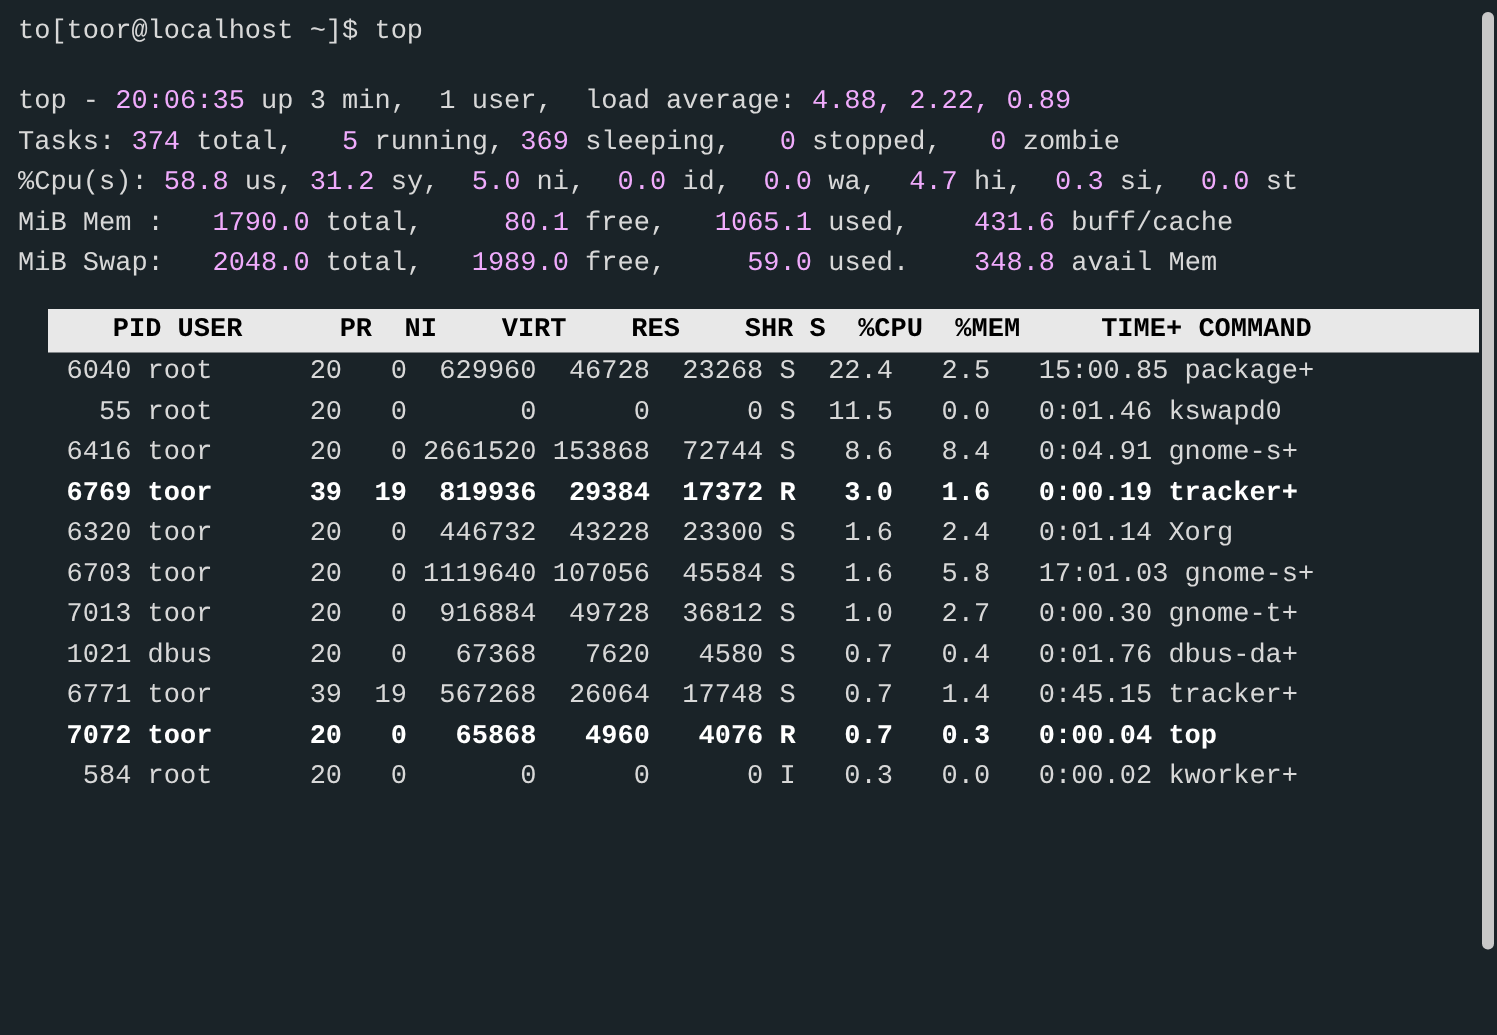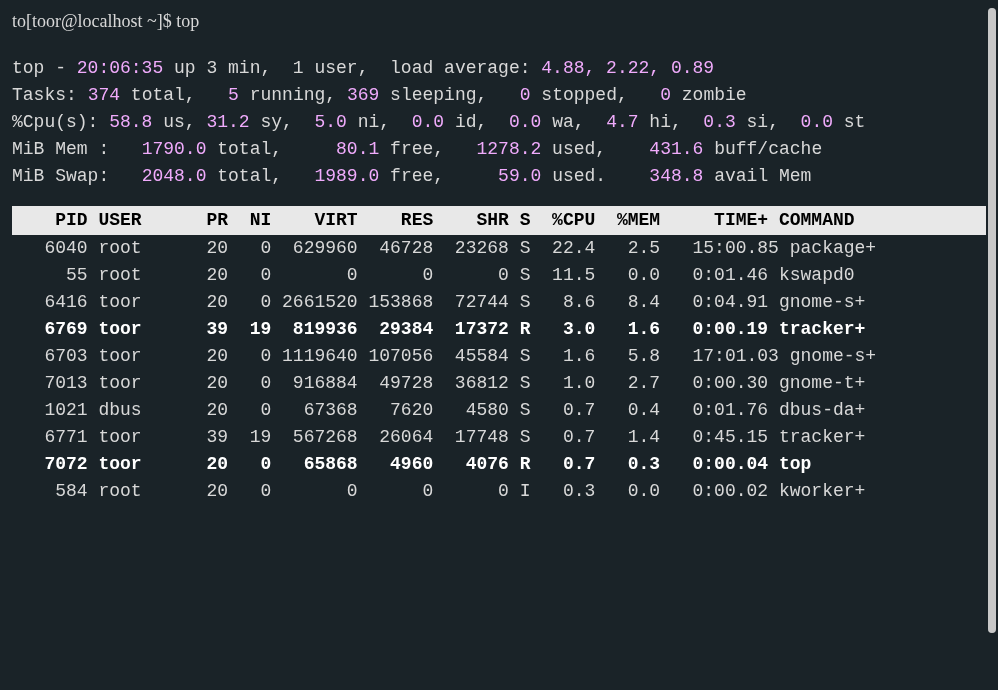--- a/index.html
+++ b/index.html
@@ -14,36 +14,36 @@
       font-size: 18px;
       line-height: 1.5;
       width: 998px;
       height: 690px;
       overflow: hidden;
       position: relative;
       padding: 8px 12px;
     }
     .prompt {
       margin-bottom: 20px;
-      font-family: Liberation Serif, serif;
     }
     .summary {
       white-space: pre;
       margin-bottom: 16px;
     }
     .bold {
       font-weight: normal;
       color: #f0abfc;
     }
     .header-row {
       background: #e8e8e8;
       color: #000;
       font-weight: bold;
       white-space: pre;
       padding: 1px 0;
+      margin-left: 20px;
     }
     .process-row {
       white-space: pre;
     }
     .process-row.bold-row {
       font-weight: bold;
       color: #fff;
     }
     .scrollbar {
       position: absolute;
@@ -64,30 +64,31 @@
     }
   </style>
 </head>
 <body>
 
 <div class="prompt">to[toor@localhost ~]$ top</div>
 
 <div class="summary"><span>top - </span><span class="bold">20:06:35</span><span> up 3 min,  1 user,  load average: </span><span class="bold">4.88, 2.22, 0.89</span>
 <span>Tasks: </span><span class="bold">374</span><span> total,   </span><span class="bold">5</span><span> running, </span><span class="bold">369</span><span> sleeping,   </span><span class="bold">0</span><span> stopped,   </span><span class="bold">0</span><span> zombie</span>
 <span>%Cpu(s): </span><span class="bold">58.8</span><span> us, </span><span class="bold">31.2</span><span> sy,  </span><span class="bold">5.0</span><span> ni,  </span><span class="bold">0.0</span><span> id,  </span><span class="bold">0.0</span><span> wa,  </span><span class="bold">4.7</span><span> hi,  </span><span class="bold">0.3</span><span> si,  </span><span class="bold">0.0</span><span> st</span>
-<span>MiB Mem :   </span><span class="bold">1790.0</span><span> total,     </span><span class="bold">80.1</span><span> free,   </span><span class="bold">1278.2</span><span> used,    </span><span class="bold">431.6</span><span> buff/cache</span>
+<span>MiB Mem :   </span><span class="bold">1790.0</span><span> total,     </span><span class="bold">80.1</span><span> free,   </span><span class="bold">1065.1</span><span> used,    </span><span class="bold">431.6</span><span> buff/cache</span>
 <span>MiB Swap:   </span><span class="bold">2048.0</span><span> total,   </span><span class="bold">1989.0</span><span> free,     </span><span class="bold">59.0</span><span> used.    </span><span class="bold">348.8</span><span> avail Mem</span></div>
 
 <div class="header-row">    PID USER      PR  NI    VIRT    RES    SHR S  %CPU  %MEM     TIME+ COMMAND </div>
 
 <div id="process-list">
     <div class="process-row">   6040 root      20   0  629960  46728  23268 S  22.4   2.5   15:00.85 package+</div>
     <div class="process-row">     55 root      20   0       0      0      0 S  11.5   0.0   0:01.46 kswapd0</div>
     <div class="process-row">   6416 toor      20   0 2661520 153868  72744 S   8.6   8.4   0:04.91 gnome-s+</div>
     <div class="process-row bold-row">   6769 toor      39  19  819936  29384  17372 R   3.0   1.6   0:00.19 tracker+</div>
+    <div class="process-row">   6320 toor      20   0  446732  43228  23300 S   1.6   2.4   0:01.14 Xorg</div>
     <div class="process-row">   6703 toor      20   0 1119640 107056  45584 S   1.6   5.8   17:01.03 gnome-s+</div>
     <div class="process-row">   7013 toor      20   0  916884  49728  36812 S   1.0   2.7   0:00.30 gnome-t+</div>
     <div class="process-row">   1021 dbus      20   0   67368   7620   4580 S   0.7   0.4   0:01.76 dbus-da+</div>
     <div class="process-row">   6771 toor      39  19  567268  26064  17748 S   0.7   1.4   0:45.15 tracker+</div>
     <div class="process-row bold-row">   7072 toor      20   0   65868   4960   4076 R   0.7   0.3   0:00.04 top</div>
     <div class="process-row">    584 root      20   0       0      0      0 I   0.3   0.0   0:00.02 kworker+</div>
   </div>
 
 <div class="scrollbar">
   <div class="scrollbar-handle"></div>

